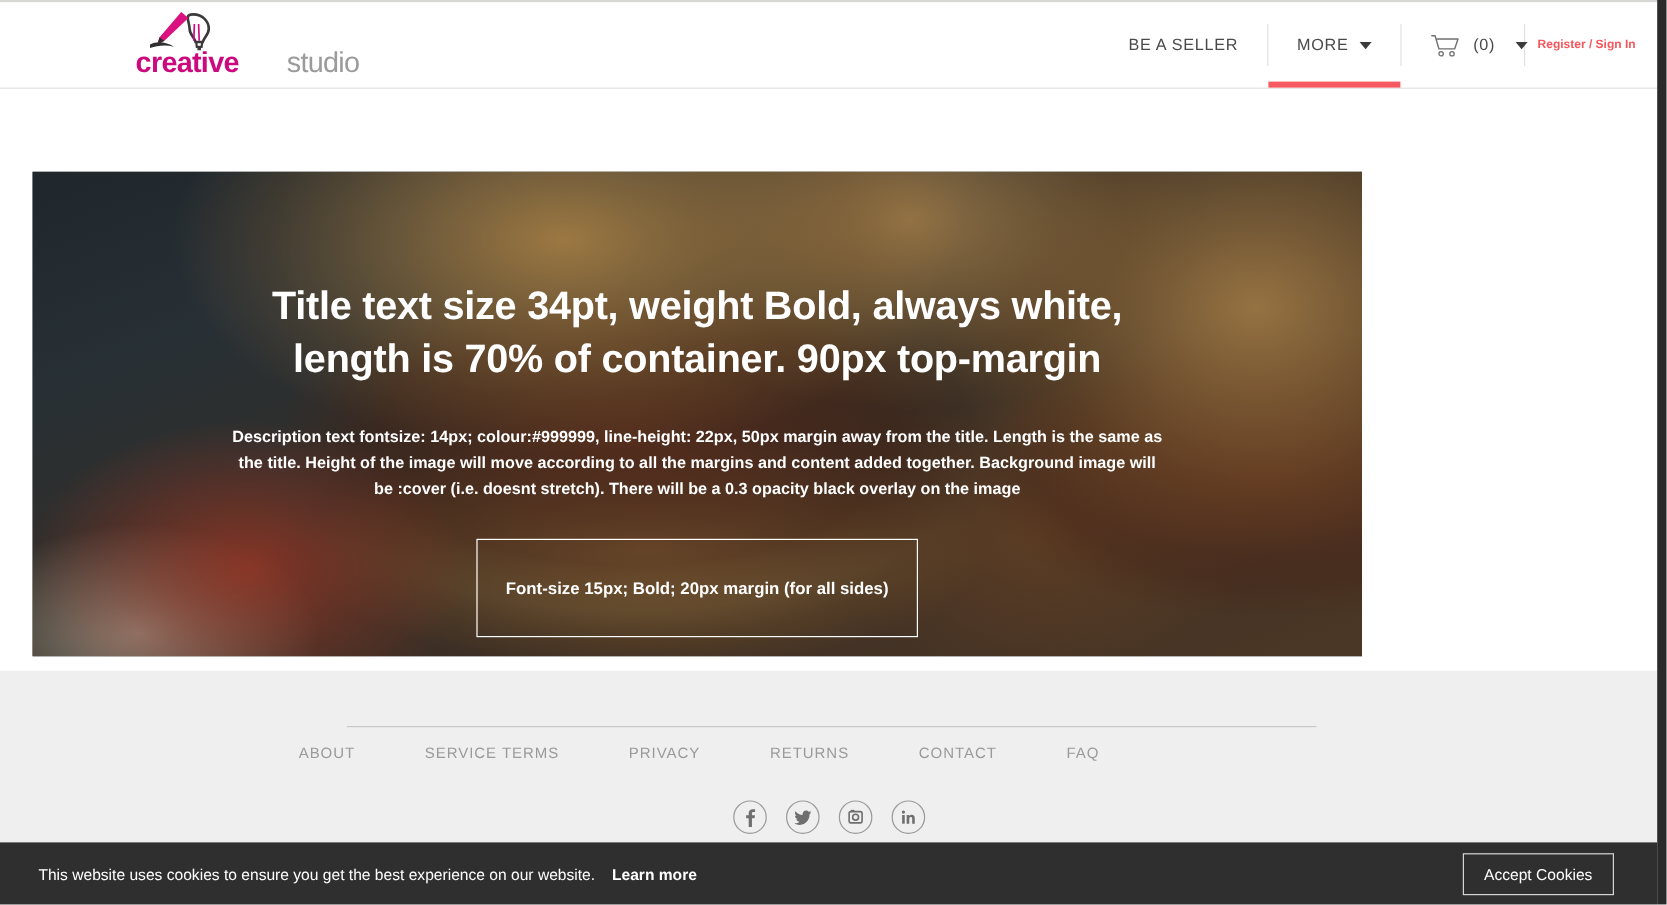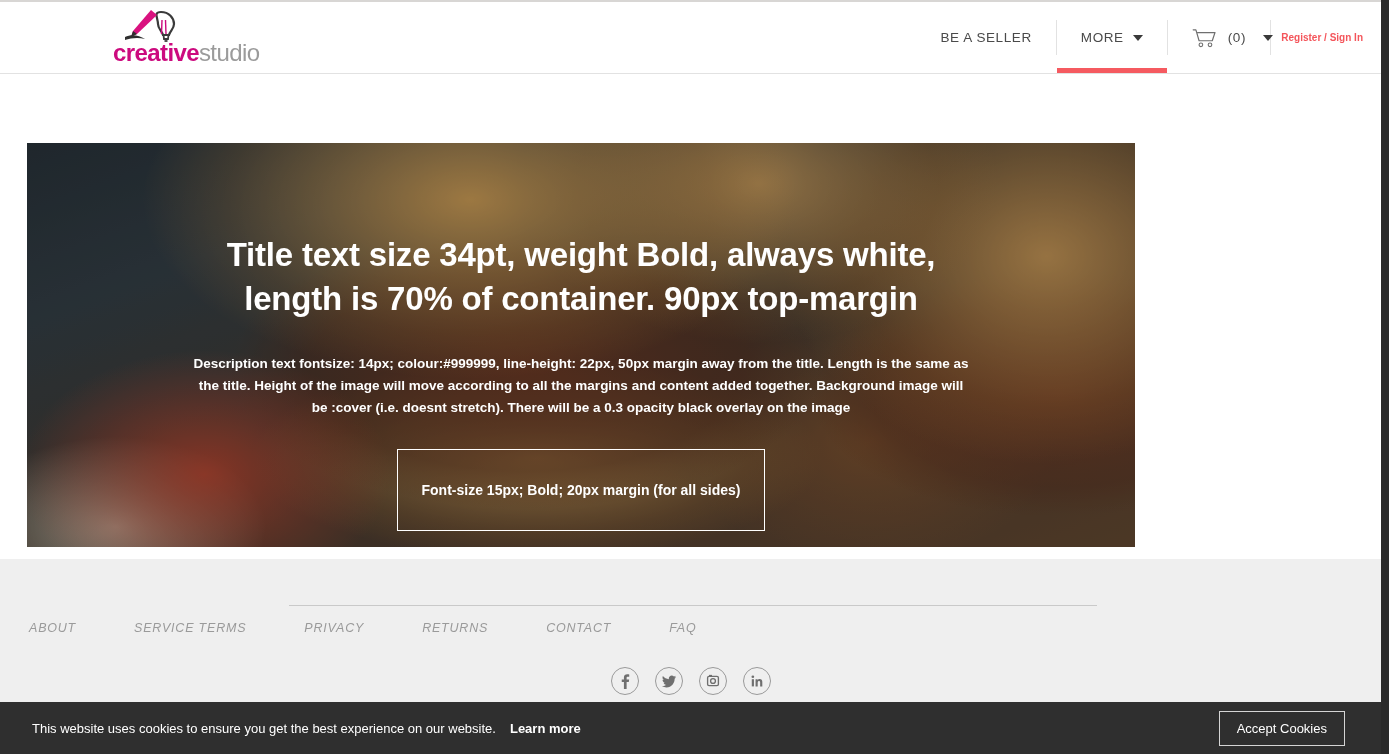--- a/index.html
+++ b/index.html
@@ -57,21 +57,21 @@
   .logo-mark { position: absolute; left: 8px; top: 0; width: 80px; height: 36px; }
   .logo-text {
     position: absolute;
     left: 0px; top: 31px;
     font-size: 24px;
     letter-spacing: -0.6px;
     white-space: nowrap;
     line-height: 1;
   }
   .logo-text .lt-a { color: #cc0a7e; font-weight: bold; }
-  .logo-text .lt-b { color: #9b9b9b; font-weight: normal; }
+  .logo-text .lt-b { color: #9b9b9b; font-weight: normal; margin-left: 40px; }
 
   .nav {
     position: absolute;
     right: 110px; top: 0;
     height: 71px;
     display: flex;
     align-items: stretch;
   }
   .nav-item {
     display: flex;
@@ -209,22 +209,22 @@
     position: absolute;
     left: 289px; top: 46px;
     width: 808px; height: 1px;
     background: #c9c9c9;
   }
   .footer-links {
     position: absolute;
     left: 0; top: 62px;
     width: 1165px;
     display: flex;
+    justify-content: center;
     gap: 0;
-    font-style: italic;
   }
   .footer-link {
     font-size: 12.5px;
     letter-spacing: 0.8px;
     color: #9a9a9a;
     cursor: pointer;
     padding: 0 29px;
     white-space: nowrap;
   }
   .socials {

